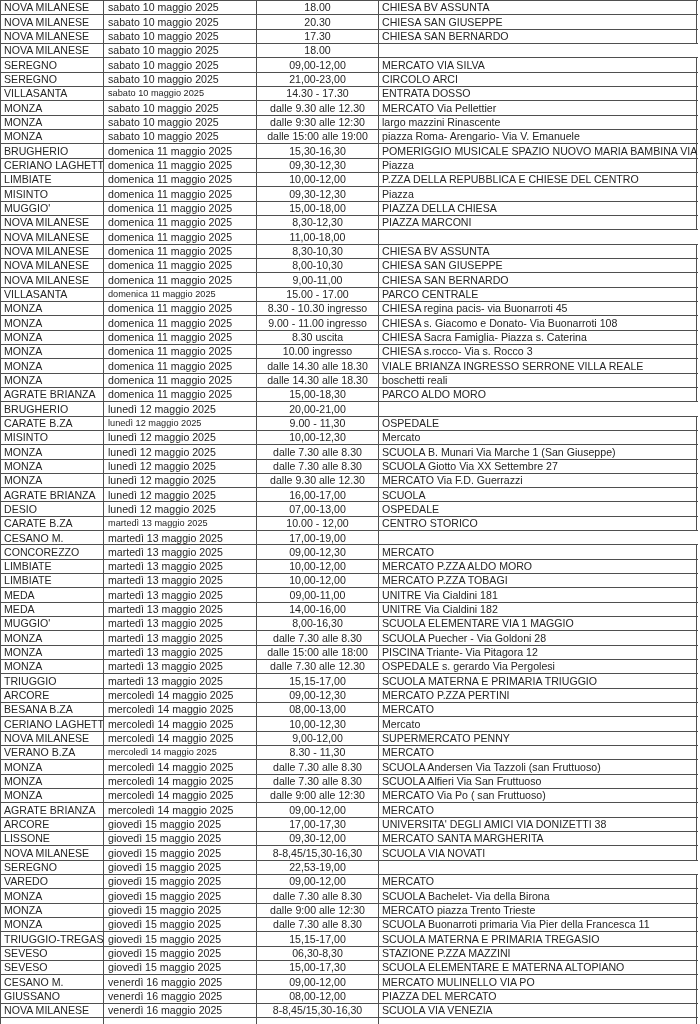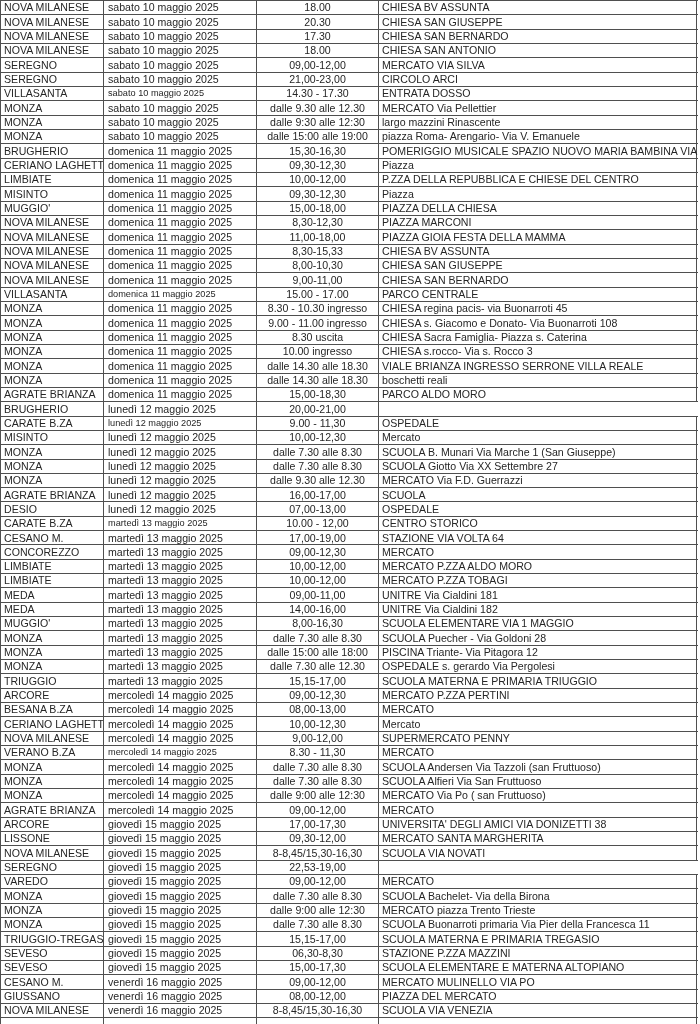--- a/index.html
+++ b/index.html
@@ -67,21 +67,20 @@
       <div class="row">
     <div class="cell c-town">NOVA MILANESE</div>
     <div class="cell c-date">sabato 10 maggio 2025</div>
     <div class="cell c-time">17.30</div>
     <div class="cell c-loc">CHIESA SAN BERNARDO</div>
   </div>
       <div class="row">
     <div class="cell c-town">NOVA MILANESE</div>
     <div class="cell c-date">sabato 10 maggio 2025</div>
     <div class="cell c-time">18.00</div>
-    <div class="cell c-loc">CHIESA SAN ANTONIO</div>
   </div>
       <div class="row">
     <div class="cell c-town">SEREGNO</div>
     <div class="cell c-date">sabato 10 maggio 2025</div>
     <div class="cell c-time">09,00-12,00</div>
     <div class="cell c-loc">MERCATO VIA SILVA</div>
   </div>
       <div class="row">
     <div class="cell c-town">SEREGNO</div>
     <div class="cell c-date">sabato 10 maggio 2025</div>
@@ -145,26 +144,25 @@
       <div class="row">
     <div class="cell c-town">NOVA MILANESE</div>
     <div class="cell c-date">domenica 11 maggio 2025</div>
     <div class="cell c-time">8,30-12,30</div>
     <div class="cell c-loc">PIAZZA MARCONI</div>
   </div>
       <div class="row">
     <div class="cell c-town">NOVA MILANESE</div>
     <div class="cell c-date">domenica 11 maggio 2025</div>
     <div class="cell c-time">11,00-18,00</div>
-    <div class="cell c-loc">PIAZZA GIOIA FESTA DELLA MAMMA</div>
-  </div>
-      <div class="row">
-    <div class="cell c-town">NOVA MILANESE</div>
-    <div class="cell c-date">domenica 11 maggio 2025</div>
-    <div class="cell c-time">8,30-15,33</div>
+  </div>
+      <div class="row">
+    <div class="cell c-town">NOVA MILANESE</div>
+    <div class="cell c-date">domenica 11 maggio 2025</div>
+    <div class="cell c-time">8,30-10,30</div>
     <div class="cell c-loc">CHIESA BV ASSUNTA</div>
   </div>
       <div class="row">
     <div class="cell c-town">NOVA MILANESE</div>
     <div class="cell c-date">domenica 11 maggio 2025</div>
     <div class="cell c-time">8,00-10,30</div>
     <div class="cell c-loc">CHIESA SAN GIUSEPPE</div>
   </div>
       <div class="row">
     <div class="cell c-town">NOVA MILANESE</div>
@@ -270,21 +268,20 @@
       <div class="row">
     <div class="cell c-town">CARATE B.ZA</div>
     <div class="cell c-date small-date">martedì 13 maggio 2025</div>
     <div class="cell c-time">10.00 - 12,00</div>
     <div class="cell c-loc">CENTRO STORICO</div>
   </div>
       <div class="row">
     <div class="cell c-town">CESANO M.</div>
     <div class="cell c-date">martedì 13 maggio 2025</div>
     <div class="cell c-time">17,00-19,00</div>
-    <div class="cell c-loc">STAZIONE VIA VOLTA 64</div>
   </div>
       <div class="row">
     <div class="cell c-town">CONCOREZZO</div>
     <div class="cell c-date">martedì 13 maggio 2025</div>
     <div class="cell c-time">09,00-12,30</div>
     <div class="cell c-loc">MERCATO</div>
   </div>
       <div class="row">
     <div class="cell c-town">LIMBIATE</div>
     <div class="cell c-date">martedì 13 maggio 2025</div>

